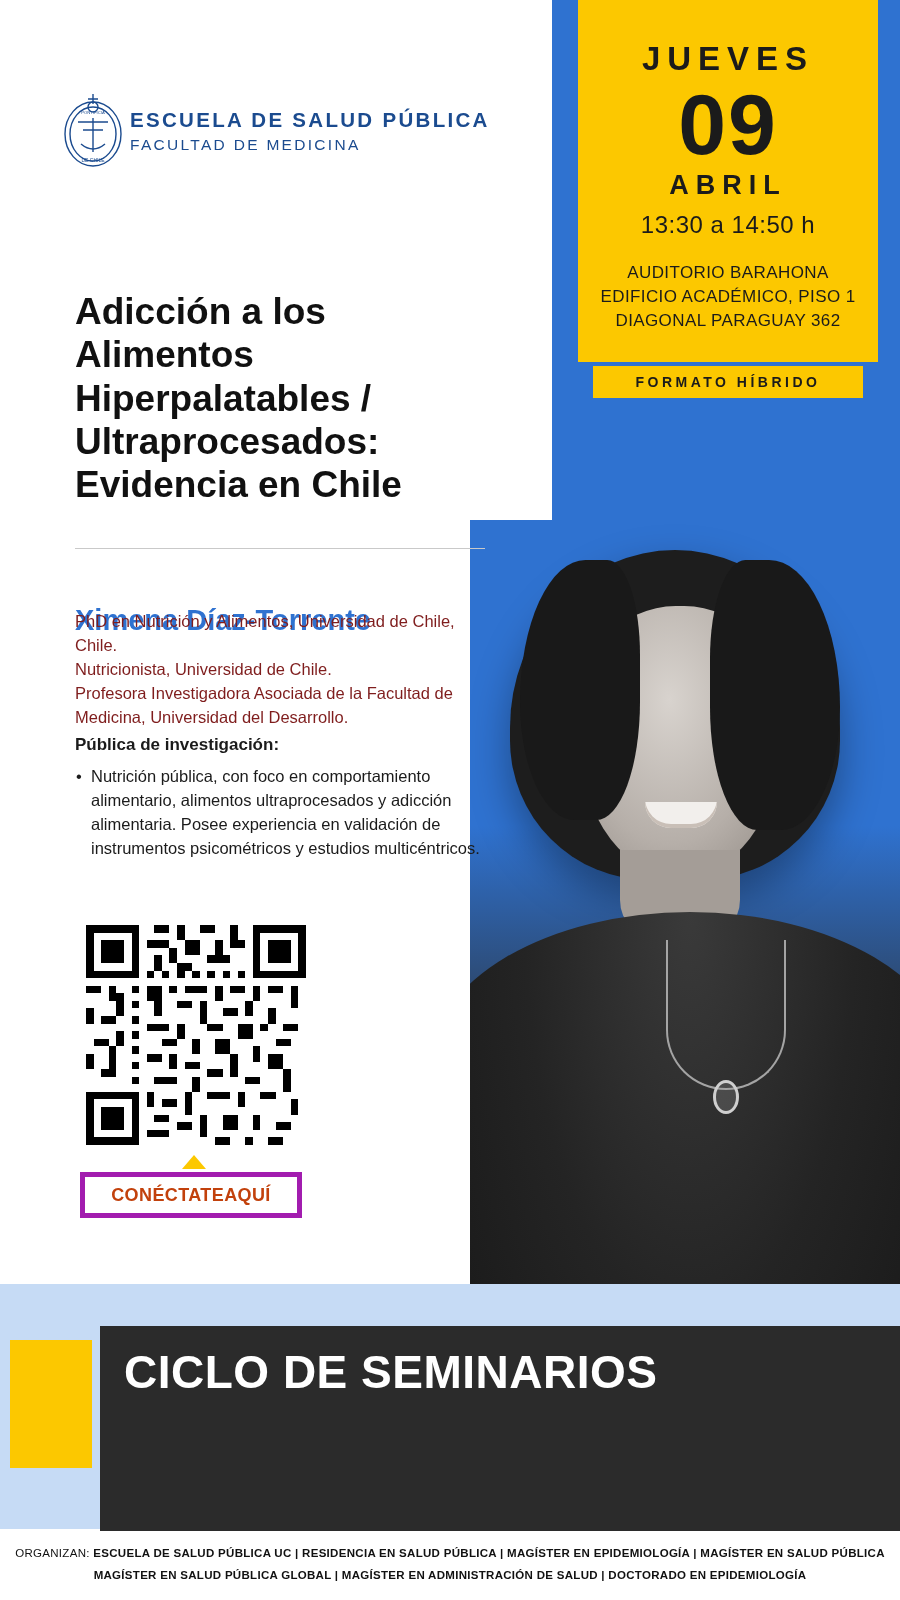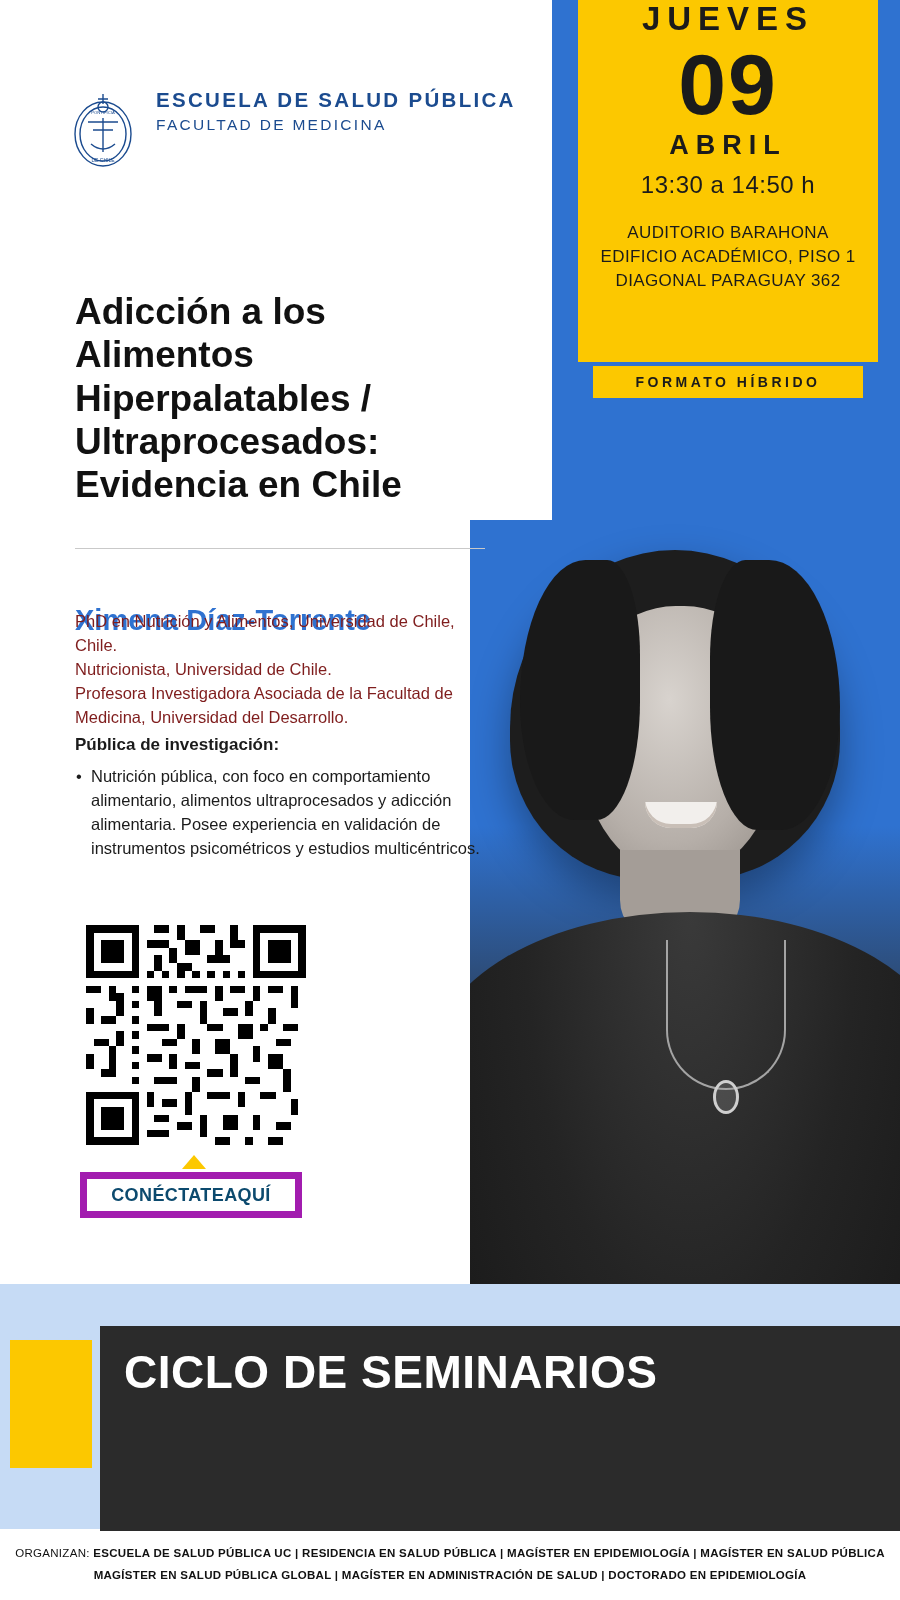--- a/index.html
+++ b/index.html
@@ -85,20 +85,21 @@
   }
 
   
   .date-box {
     position: absolute;
     left: 578px; top: 0;
     width: 300px; height: 362px;
     background: #fcc800;
     text-align: center;
     color: #1b1b1b;
+    padding-top: 40px;
   }
   .date-dow {
     font-size: 33px; font-weight: 700; letter-spacing: 7px;
   }
   .date-day {
     font-size: 86px; font-weight: 800; line-height: 0.95; margin-top: 6px;
     letter-spacing: 2px;
   }
   .date-month {
     font-size: 27px; font-weight: 800; letter-spacing: 7px; margin-top: 4px;
@@ -114,22 +115,22 @@
     left: 593px; top: 366px;
     width: 270px; height: 32px;
     background: #fcc800;
     color: #1b1b1b;
     font-size: 14px; font-weight: 700; letter-spacing: 3.5px;
     display: flex; align-items: center; justify-content: center;
   }
 
   
   .logo-block {
-    position: absolute; left: 66px; top: 88px;
-    display: flex; gap: 16px;
+    position: absolute; left: 56px; top: 88px;
+    display: flex; align-items: center; gap: 0;
   }
   .logo-crest { width: 74px; height: 86px; }
   .logo-text { color: #1b4b8f; }
   .logo-l1 { font-size: 20.5px; font-weight: 700; letter-spacing: 2.3px; }
   .logo-l2 { font-size: 15.5px; font-weight: 400; letter-spacing: 2.3px; margin-top: 4px; }
 
   
   .title {
     position: absolute; left: 75px; top: 290px; width: 430px;
     font-size: 37px; font-weight: 700; line-height: 1.17; color: #111;
@@ -163,23 +164,23 @@
 
   
   .qr {
     position: absolute; left: 86px; top: 925px;
     width: 220px; height: 220px; background: #fff;
   }
   .qr svg { display: block; }
   .connect-btn {
     position: absolute; left: 80px; top: 1172px;
     width: 222px; height: 46px;
-    border: 7px solid #a21caf;
+    border: 5px solid #a21caf;
     display: flex; align-items: center; justify-content: center;
-    color: #0c4a6e; font-size: 18px; letter-spacing: .4px;
+    color: #c2410c; font-size: 18px; letter-spacing: .4px;
     background: #fff;
   }
   .connect-btn .b { font-weight: 700; }
   .connect-btn .n { font-weight: 600; }
   .arrow-up {
     position: absolute; left: 182px; top: 1155px;
     width: 0; height: 0;
     border-left: 12px solid transparent;
     border-right: 12px solid transparent;
     border-bottom: 14px solid #fcc800;

